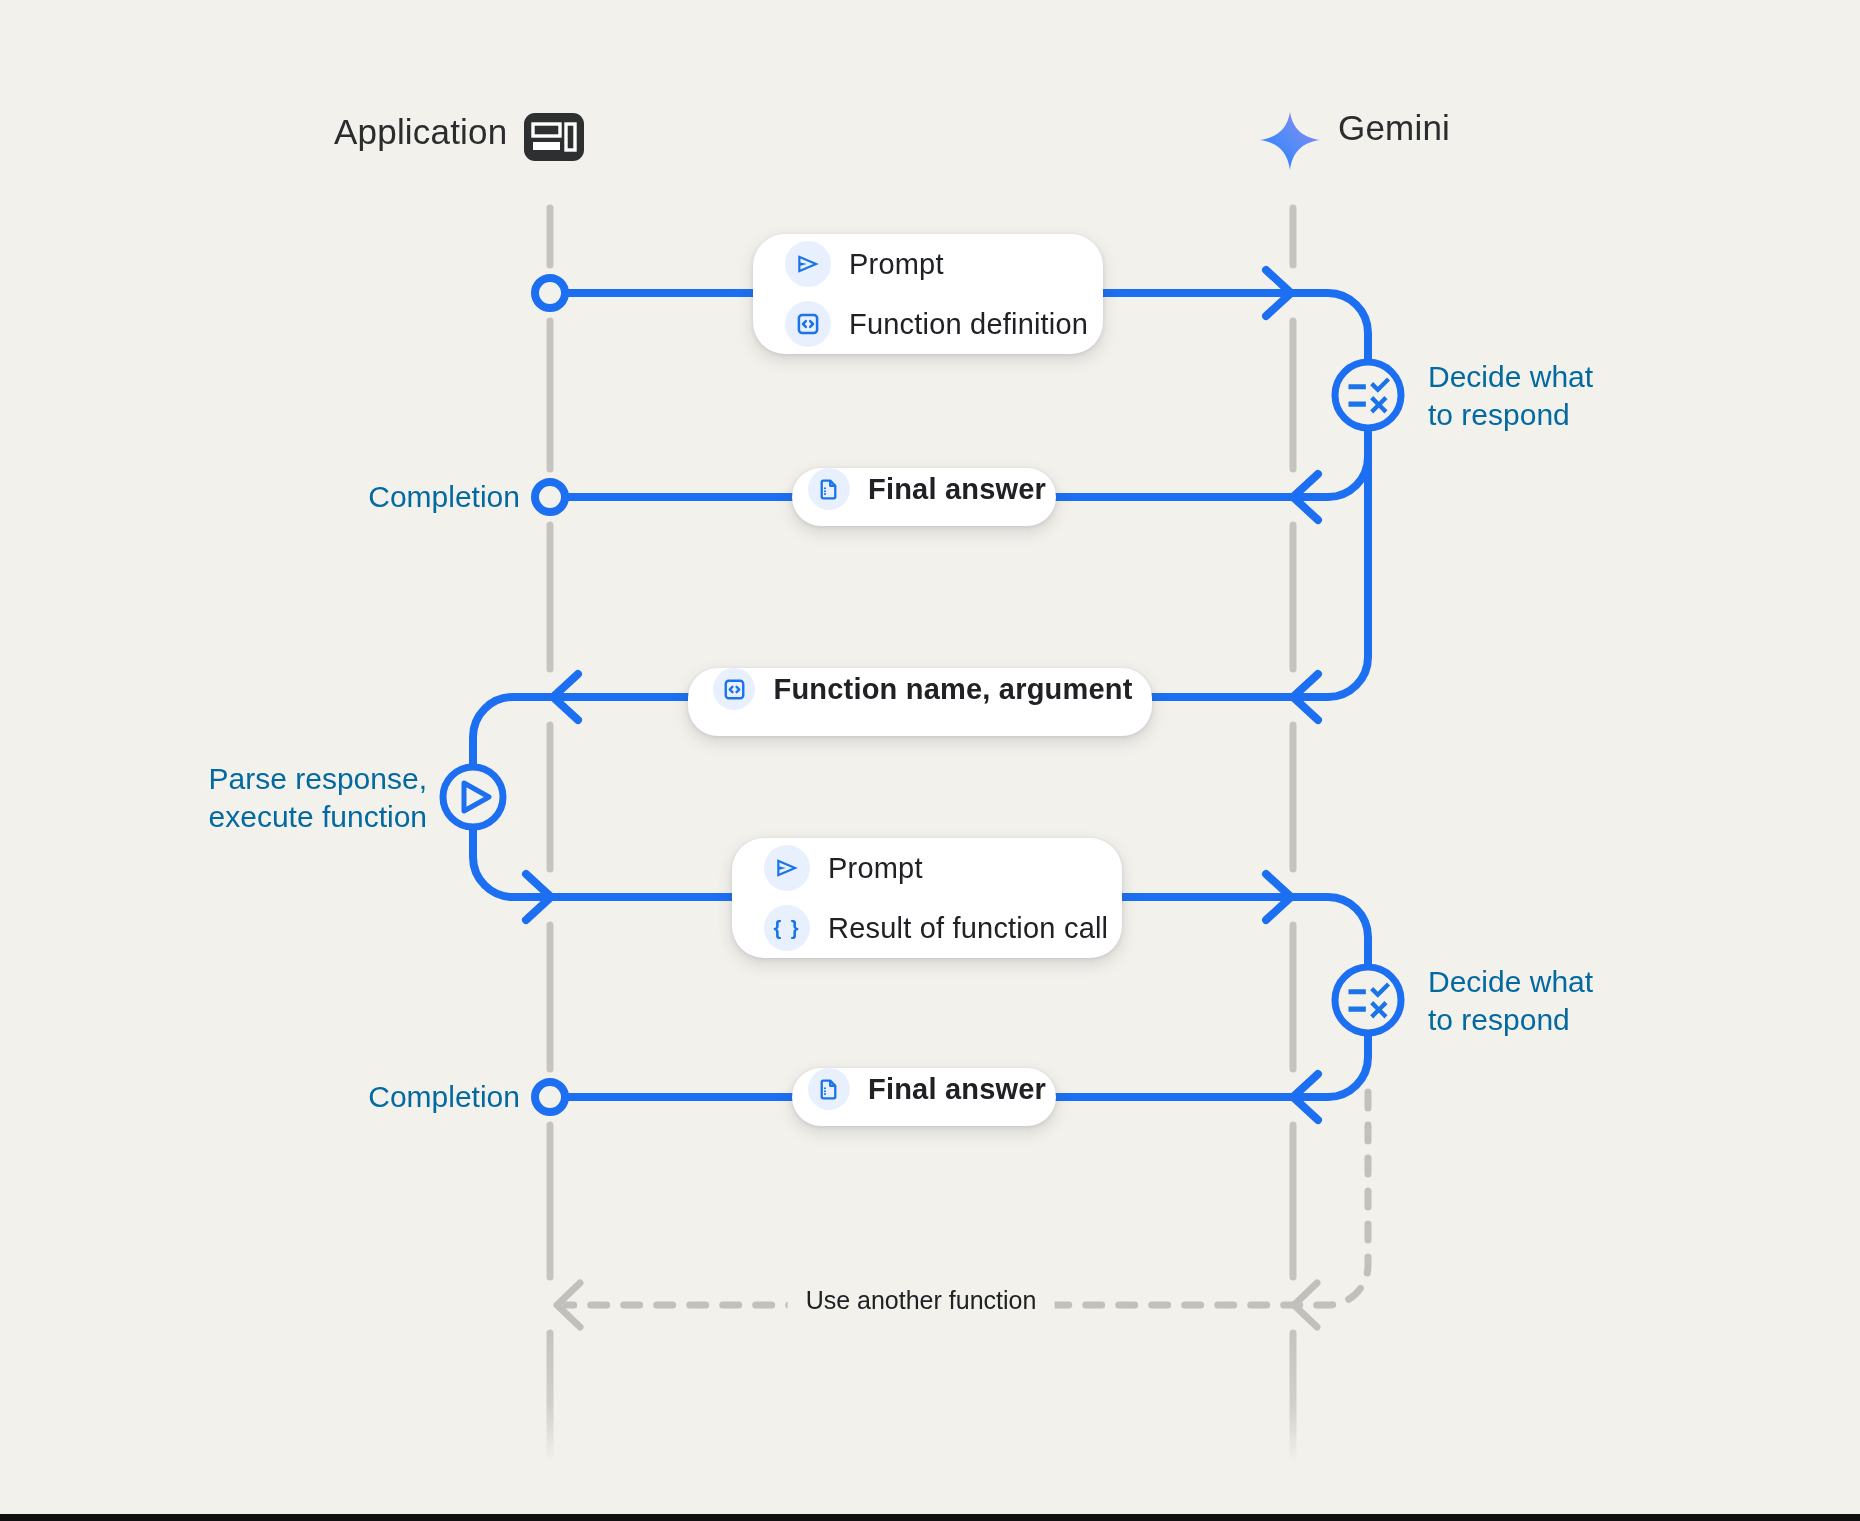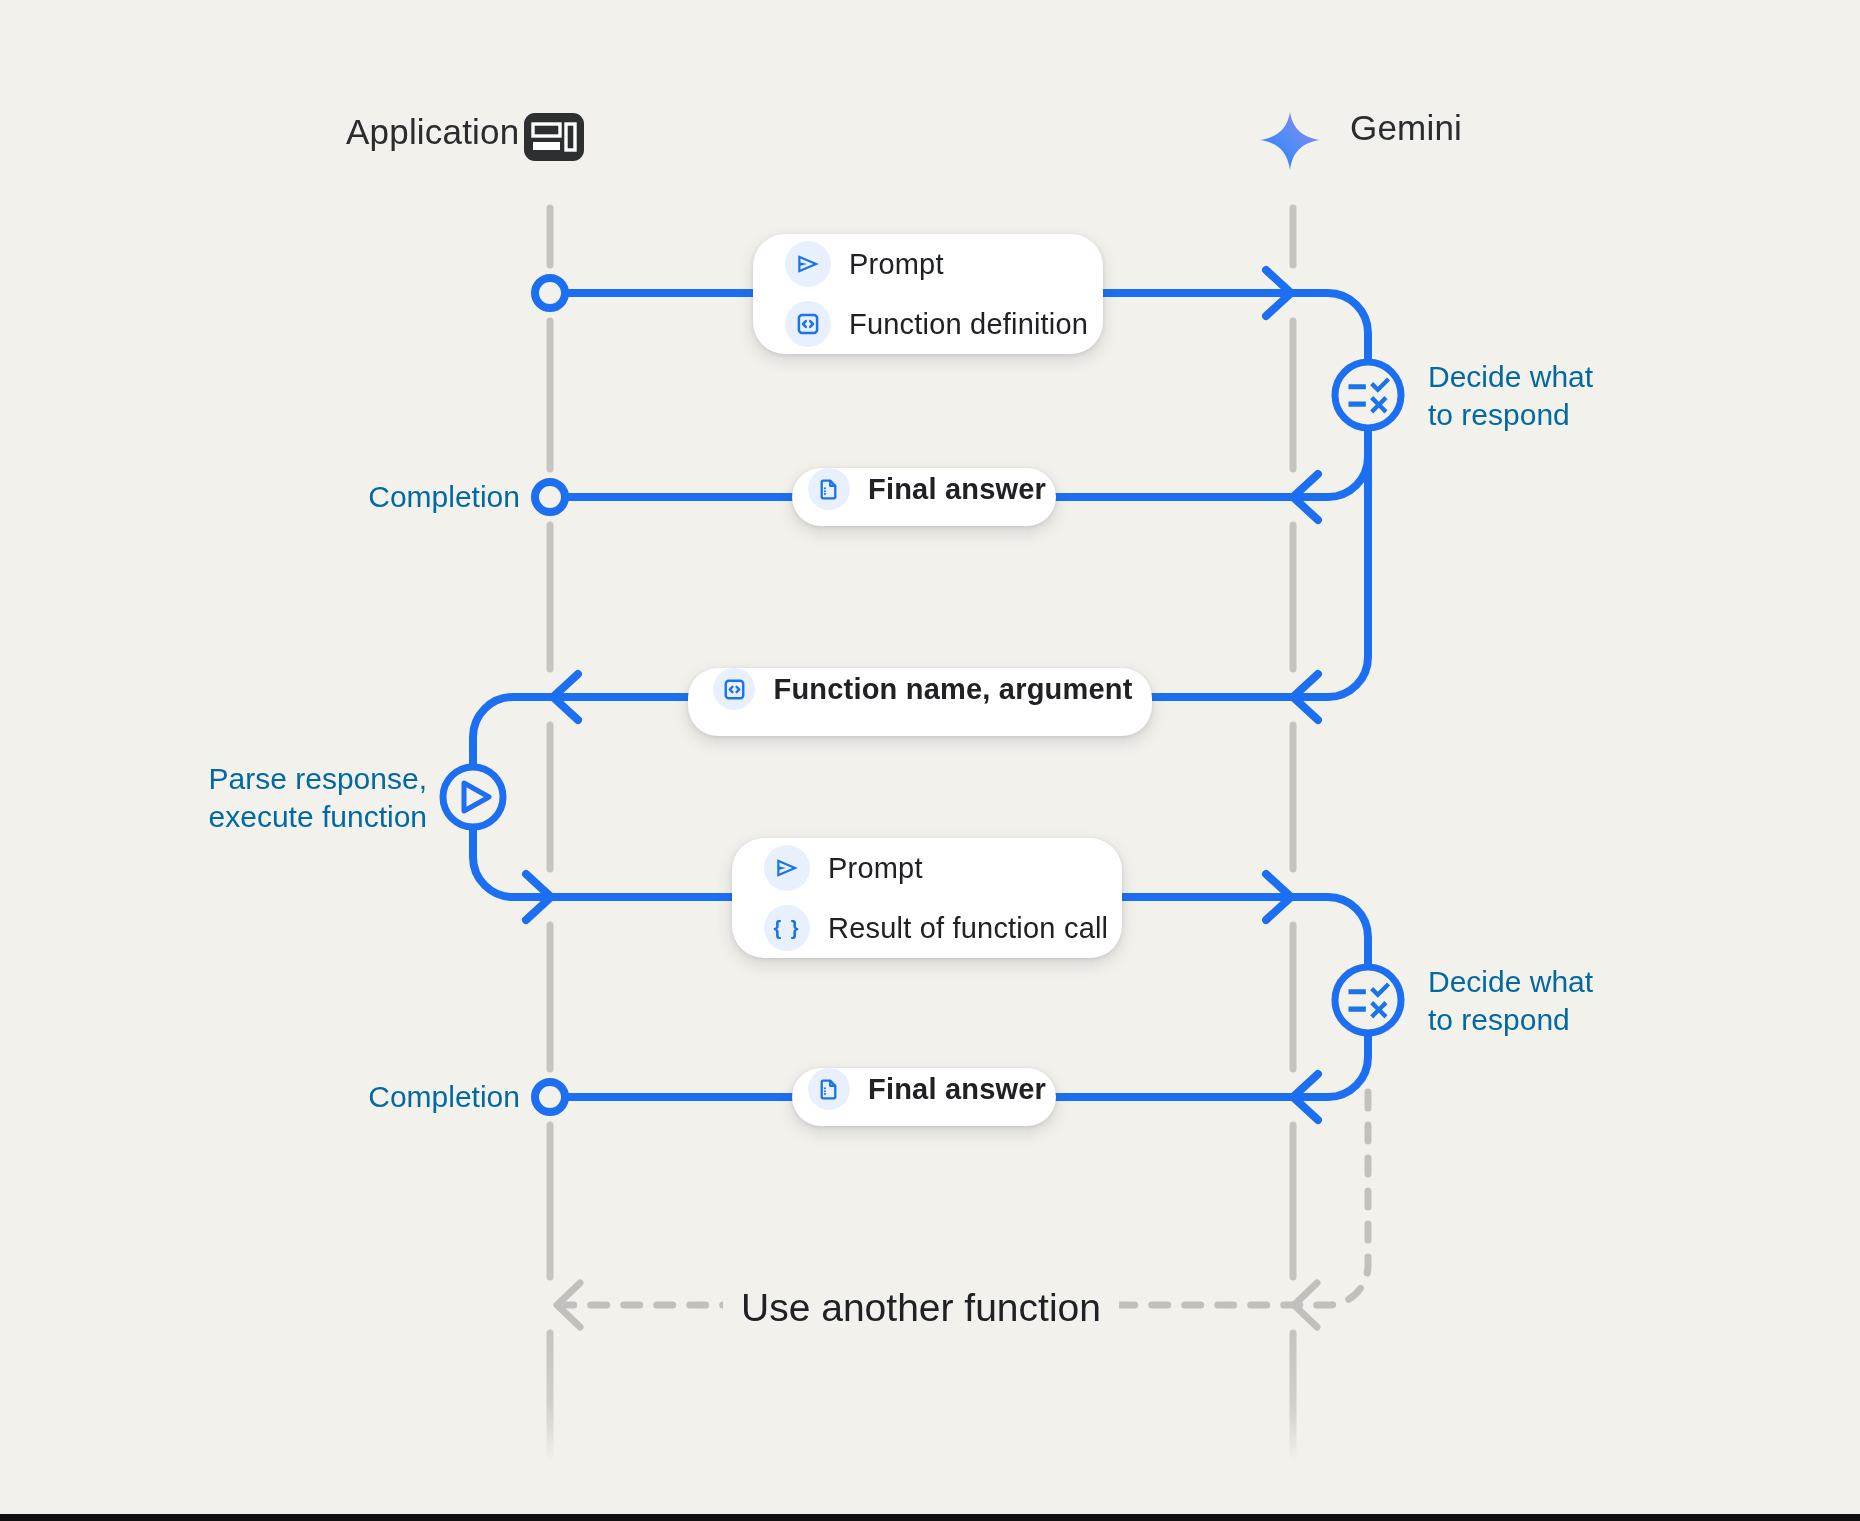--- a/index.html
+++ b/index.html
@@ -2,21 +2,21 @@
 <html><head>
 <meta charset="utf-8">
 <style>
   html,body{margin:0;padding:0;background:#e9e8e4;}
   .stage{
     position:relative;width:1860px;height:1521px;background:#f2f1ec;
     font-family:"Liberation Sans", sans-serif;overflow:hidden;
   }
   .wires{position:absolute;left:0;top:0;z-index:1;}
   
-  .actor{position:absolute;display:flex;align-items:center;z-index:2;margin-left:12px;}
+  .actor{position:absolute;display:flex;align-items:center;z-index:2;}
   .actor-label{font-size:35px;font-weight:500;color:#2b2c2e;letter-spacing:.2px;}
   .actor-app{left:334px;top:112px;gap:20px;}
   .actor-gemini{left:1258px;top:108px;gap:20px;}
   
   .mbox{
     position:absolute;z-index:2;background:#ffffff;border-radius:32px;
     box-shadow:0 6px 16px rgba(60,64,67,.16),0 1px 4px rgba(60,64,67,.12);
     display:flex;flex-direction:column;justify-content:center;gap:14px;
     padding:0 26px 0 32px;box-sizing:border-box;
   }
@@ -27,21 +27,21 @@
     display:flex;align-items:center;justify-content:center;
   }
   .chip.c46{width:46px;height:46px;}
   .chip.c42{width:42px;height:42px;}
   .mlabel{font-size:29px;color:#202124;letter-spacing:.2px;white-space:nowrap;}
   .braces{font-size:20px;font-weight:700;color:#1a73e8;letter-spacing:2px;}
   
   .ann{position:absolute;z-index:2;font-size:30px;font-weight:500;color:#0369a1;line-height:38px;white-space:nowrap;}
   .ann.right{text-align:right;}
   .ann-dark{
-    position:absolute;z-index:3;font-size:39px;font-weight:500;color:#202124;
+    position:absolute;z-index:3;font-size:25px;font-weight:500;color:#202124;
     background:#f2f1ec;padding:0 18px;transform:translateX(-50%);white-space:nowrap;
   }
   .footer-bar{position:absolute;left:0;bottom:0;width:100%;height:7px;background:#101010;z-index:4;}
 </style>
 </head>
 <body>
 
 <div class="stage">
 
   <svg class="wires" width="1860" height="1521" viewBox="0 0 1860 1521">

